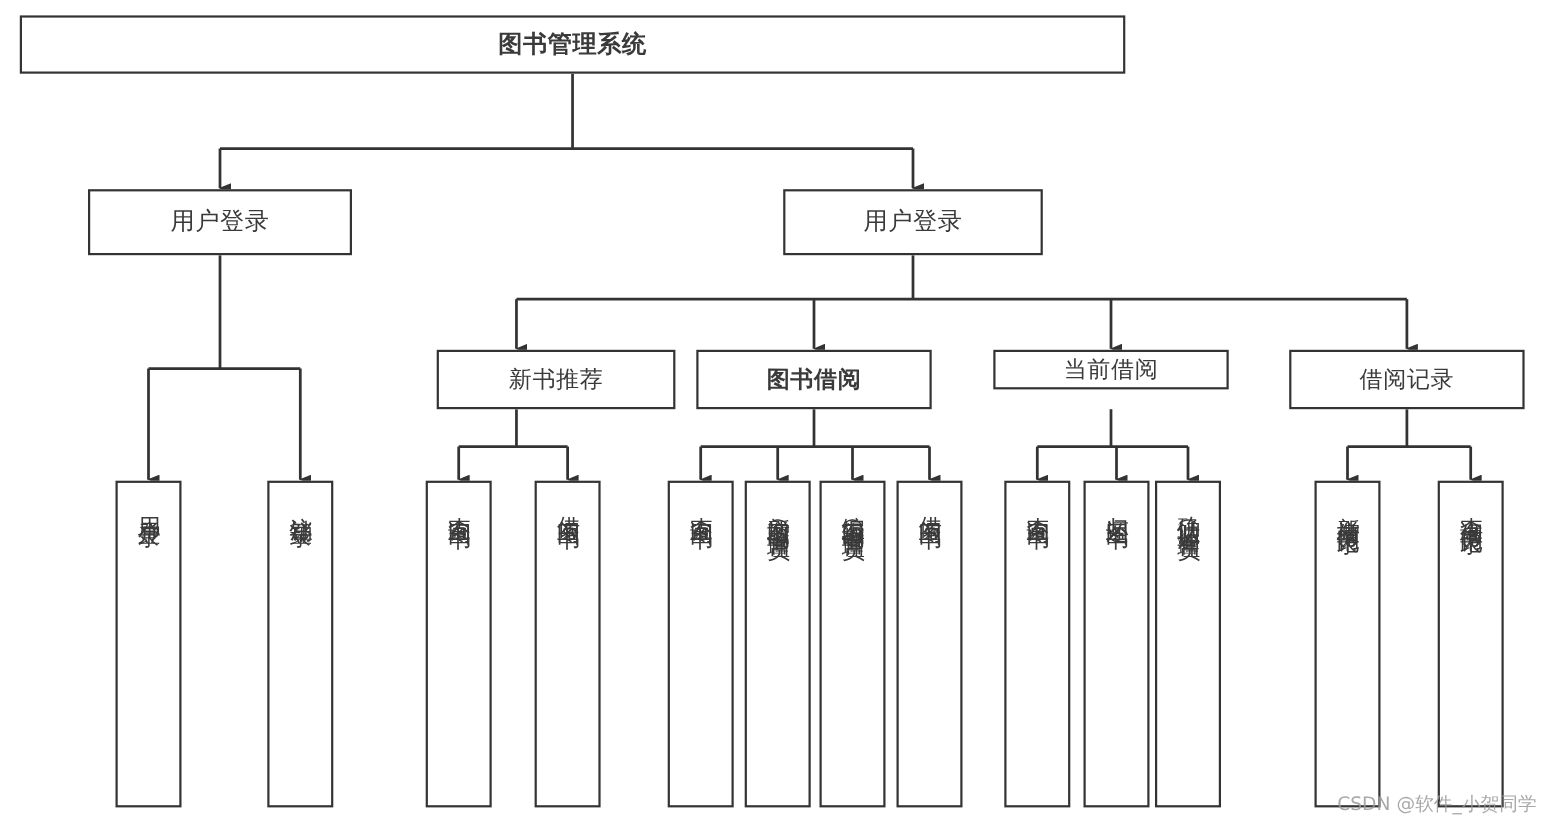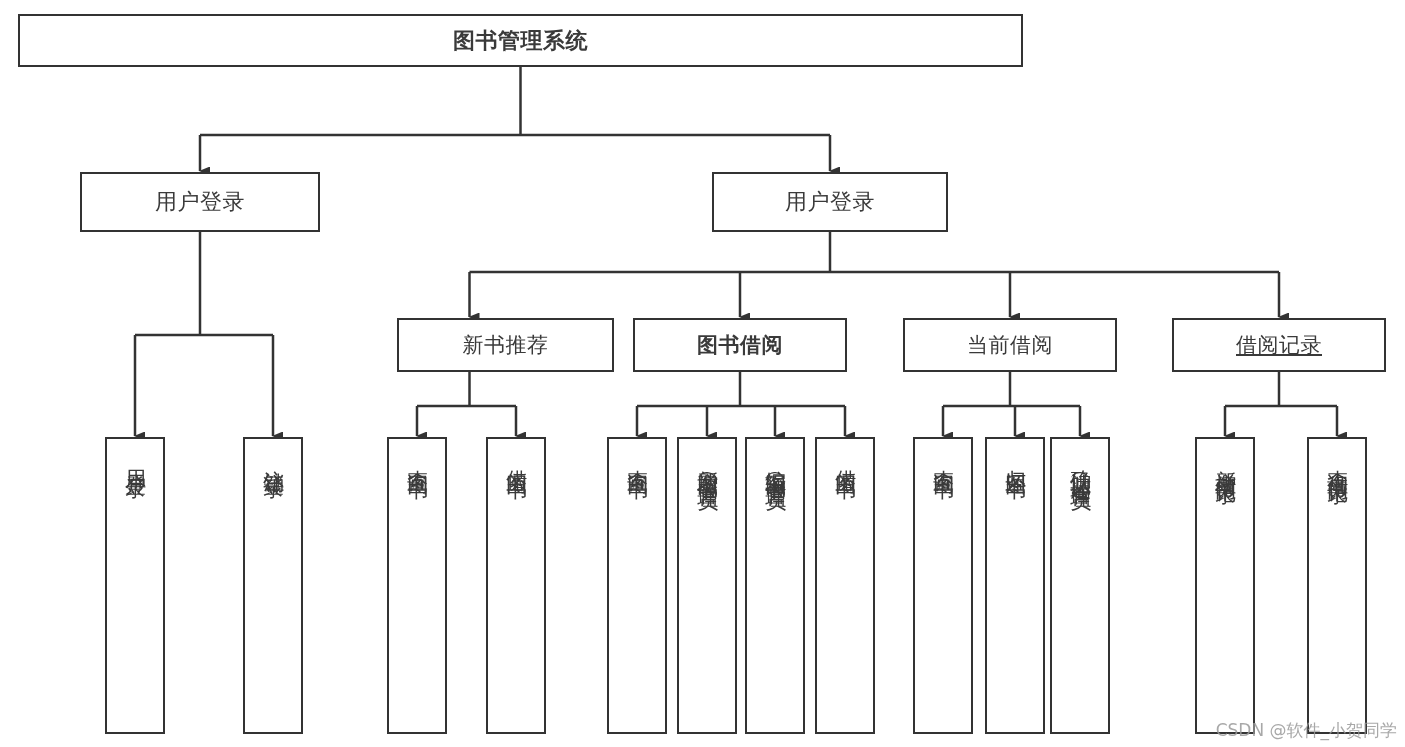--- a/index.html
+++ b/index.html
@@ -126,24 +126,24 @@
       </div>
       <div class="node lvl2" style="left: 712px; top: 172px; width: 236px; height: 60px;">
         <span class="node-label">用户登录</span>
       </div>
       <div class="node lvl3" style="left: 361px; top: 318px; width: 217px; height: 54px; margin-left: 36px;">
         <span class="node-label">新书推荐</span>
       </div>
       <div class="node lvl3" style="left: 633px; top: 318px; width: 214px; height: 54px; font-weight: bold;">
         <span class="node-label">图书借阅</span>
       </div>
-      <div class="node lvl3" style="left: 903px; top: 318px; width: 214px; height: 54px;">
+      <div class="node lvl3" style="left: 903px; top: 318px; width: 214px; height: 36px;">
         <span class="node-label">当前借阅</span>
       </div>
-      <div class="node lvl3" style="left: 1172px; top: 318px; width: 214px; height: 54px; text-decoration: underline;">
+      <div class="node lvl3" style="left: 1172px; top: 318px; width: 214px; height: 54px;">
         <span class="node-label">借阅记录</span>
       </div>
       <div class="node lvl4 vertical" style="left: 105px; top: 437px; width: 60px; height: 297px;">
         <span class="node-label">用户登录</span>
       </div>
       <div class="node lvl4 vertical" style="left: 243px; top: 437px; width: 60px; height: 297px;">
         <span class="node-label">注销登录</span>
       </div>
       <div class="node lvl4 vertical" style="left: 387px; top: 437px; width: 60px; height: 297px;">
         <span class="node-label">查询图书</span>

